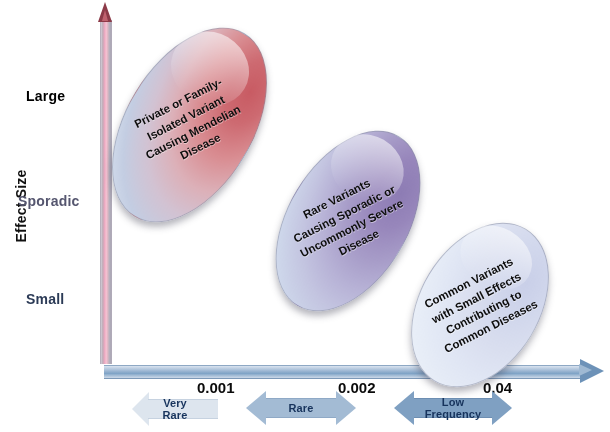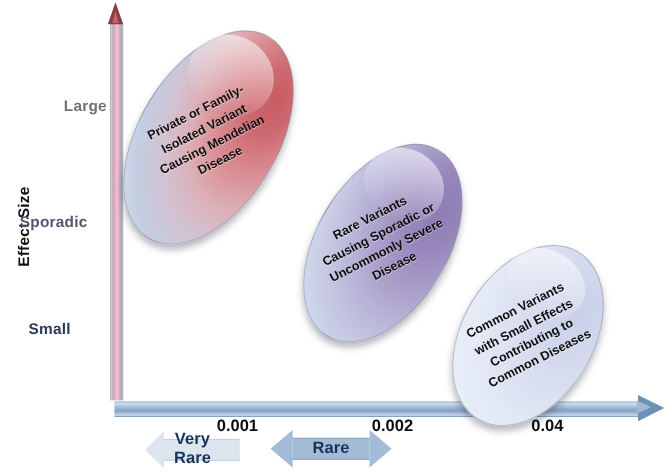--- a/index.html
+++ b/index.html
@@ -27,21 +27,21 @@
   }
 
   
   .ytick{
     position:absolute;
     font-size:14px;
     font-weight:bold;
     white-space:nowrap;
     letter-spacing:.2px;
   }
-  .ytick.large   { left:26px; top:88px;  color:#737373;margin-left:32px; }
+  .ytick.large   { left:26px; top:88px;  color:#000000; }
   .ytick.moderate{ left:18px; top:193px; color:#55566f; }
   .ytick.small   { left:26px; top:291px; color:#2b3a56;text-align:center; }
 
   
   .v-axis{
     position:absolute;
     left:98px; top:2px;
     width:14px; height:362px;
   }
   .v-axis .shaft{
@@ -176,21 +176,21 @@
 
   
   .band{
     position:absolute;
     height:34px;
     display:flex; align-items:center; justify-content:center;
   }
   .band .band-label{
     position:relative;
     z-index:3;
-    font-size:15px;
+    font-size:11px;
     font-weight:bold;
     color:#17335c;
     text-align:center;
     line-height:1.12;
     white-space:pre-line;
     letter-spacing:.1px;
   }
   .band .body{
     position:absolute; top:7px; bottom:7px;
     z-index:1;
@@ -285,15 +285,22 @@
 Rare</div>
   </div>
 
   <div class="band" id="band-rare">
     <div class="tipL"></div>
     <div class="tipR"></div>
     <div class="body"></div>
     <div class="band-label">Rare</div>
   </div>
 
+  <div class="band" id="band-low-frequency">
+    <div class="tipL"></div>
+    <div class="tipR"></div>
+    <div class="body"></div>
+    <div class="band-label">Low
+Frequency</div>
+  </div>
 
 
 </div>
 
 </body></html>

